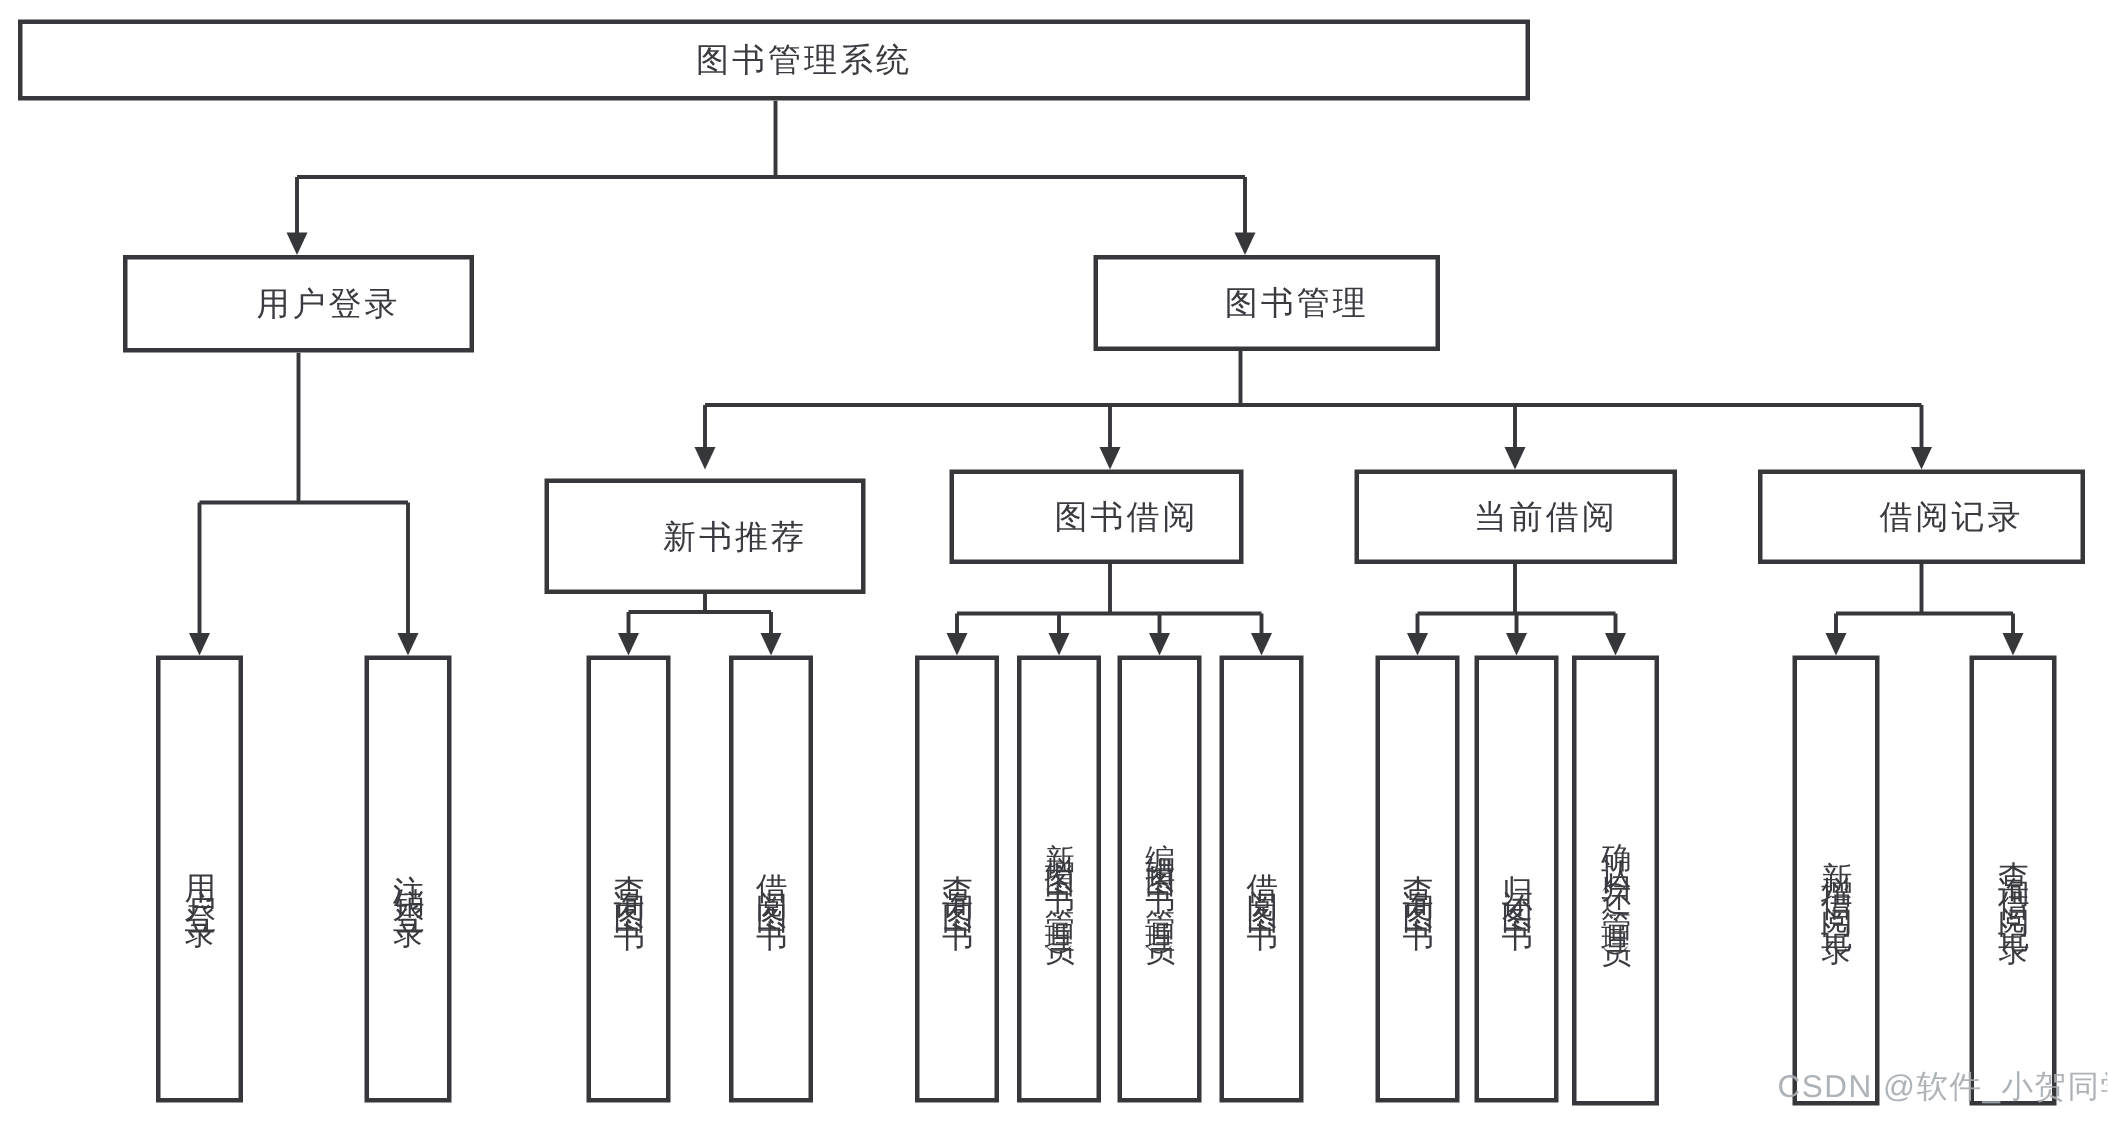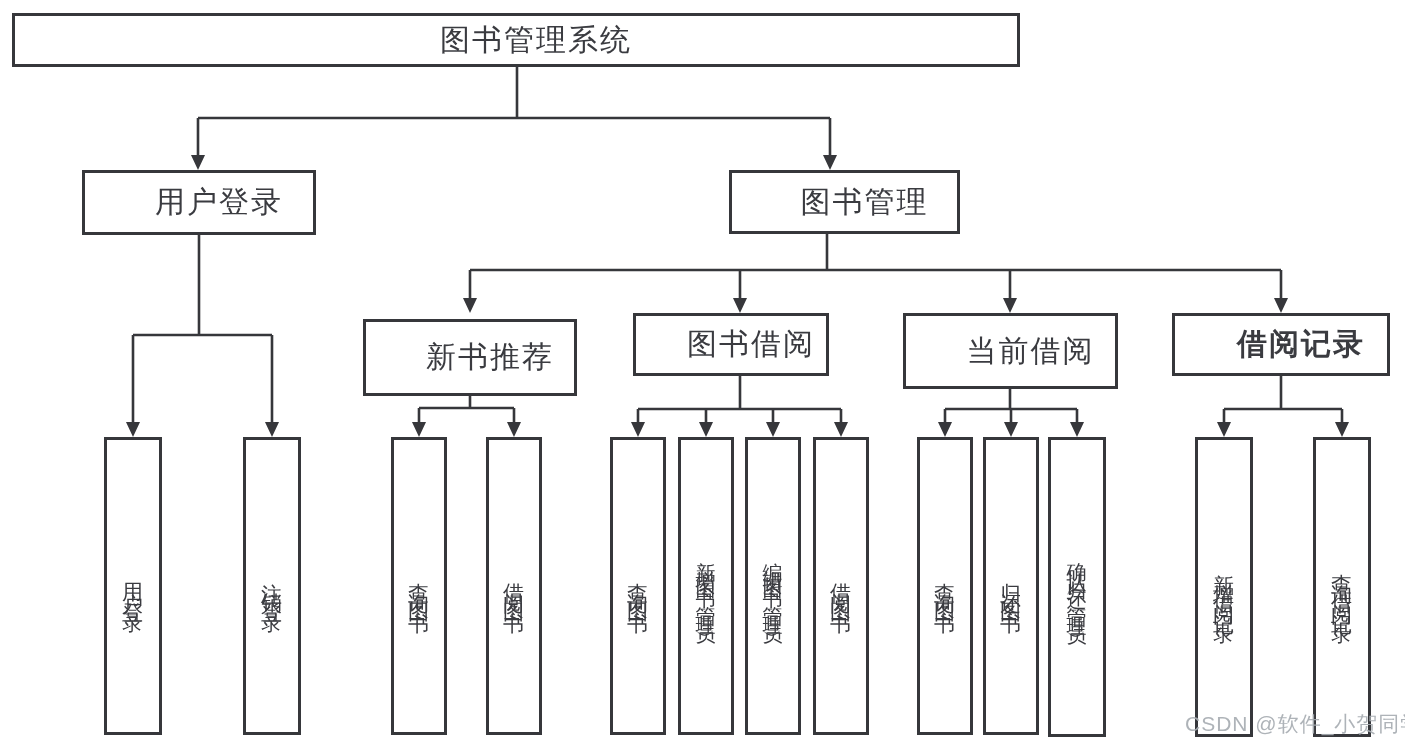--- a/index.html
+++ b/index.html
@@ -22,21 +22,21 @@
     box-sizing: border-box;
     background: #ffffff;
     border: 3px solid #36373b;
     color: #3a3b40;
     display: flex;
     align-items: center;
     justify-content: center;
     text-align: center;
   }
   .hbox {
-    font-size: 30px;
+    font-size: 22px;
     letter-spacing: 2px;
     white-space: nowrap;
     padding-left: 40px;
   }
   .vbox {
     writing-mode: vertical-rl;
     text-orientation: mixed;
     font-size: 21px;
     letter-spacing: 10px;
     line-height: 1;
@@ -112,24 +112,24 @@
   <div class="box hbox" style="left:729px; top:170px; width:231px; height:64px;">
     <span>图书管理</span>
   </div>
 
   <div class="box hbox" style="left:363px; top:319px; width:214px; height:77px;">
     <span>新书推荐</span>
   </div>
   <div class="box hbox" style="left:633px; top:313px; width:196px; height:63px;">
     <span>图书借阅</span>
   </div>
-  <div class="box hbox" style="left:903px; top:313px; width:215px; height:76px;text-align:right;">
+  <div class="box hbox" style="left:903px; top:313px; width:215px; height:63px;text-align:right;">
     <span>当前借阅</span>
   </div>
-  <div class="box hbox" style="left:1172px; top:313px; width:218px; height:63px;font-weight:bold;">
+  <div class="box hbox" style="left:1172px; top:313px; width:218px; height:63px;">
     <span>借阅记录</span>
   </div>
 
   <div class="box vbox" style="left:104px; top:437px; width:58px; height:298px;">
     <span>用户登录</span>
   </div>
   <div class="box vbox" style="left:243px; top:437px; width:58px; height:298px;">
     <span>注销登录</span>
   </div>
 

